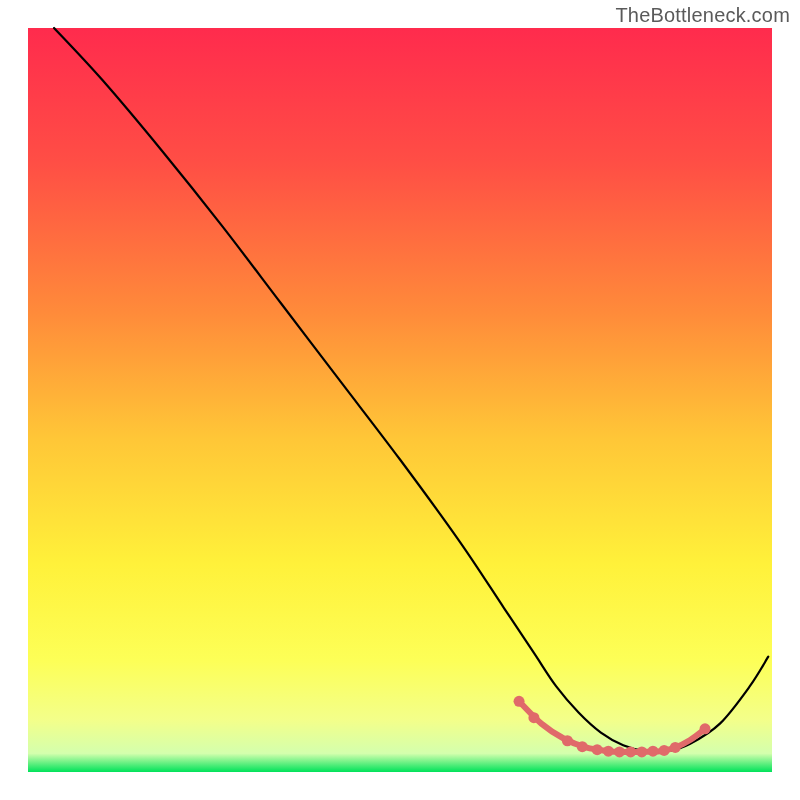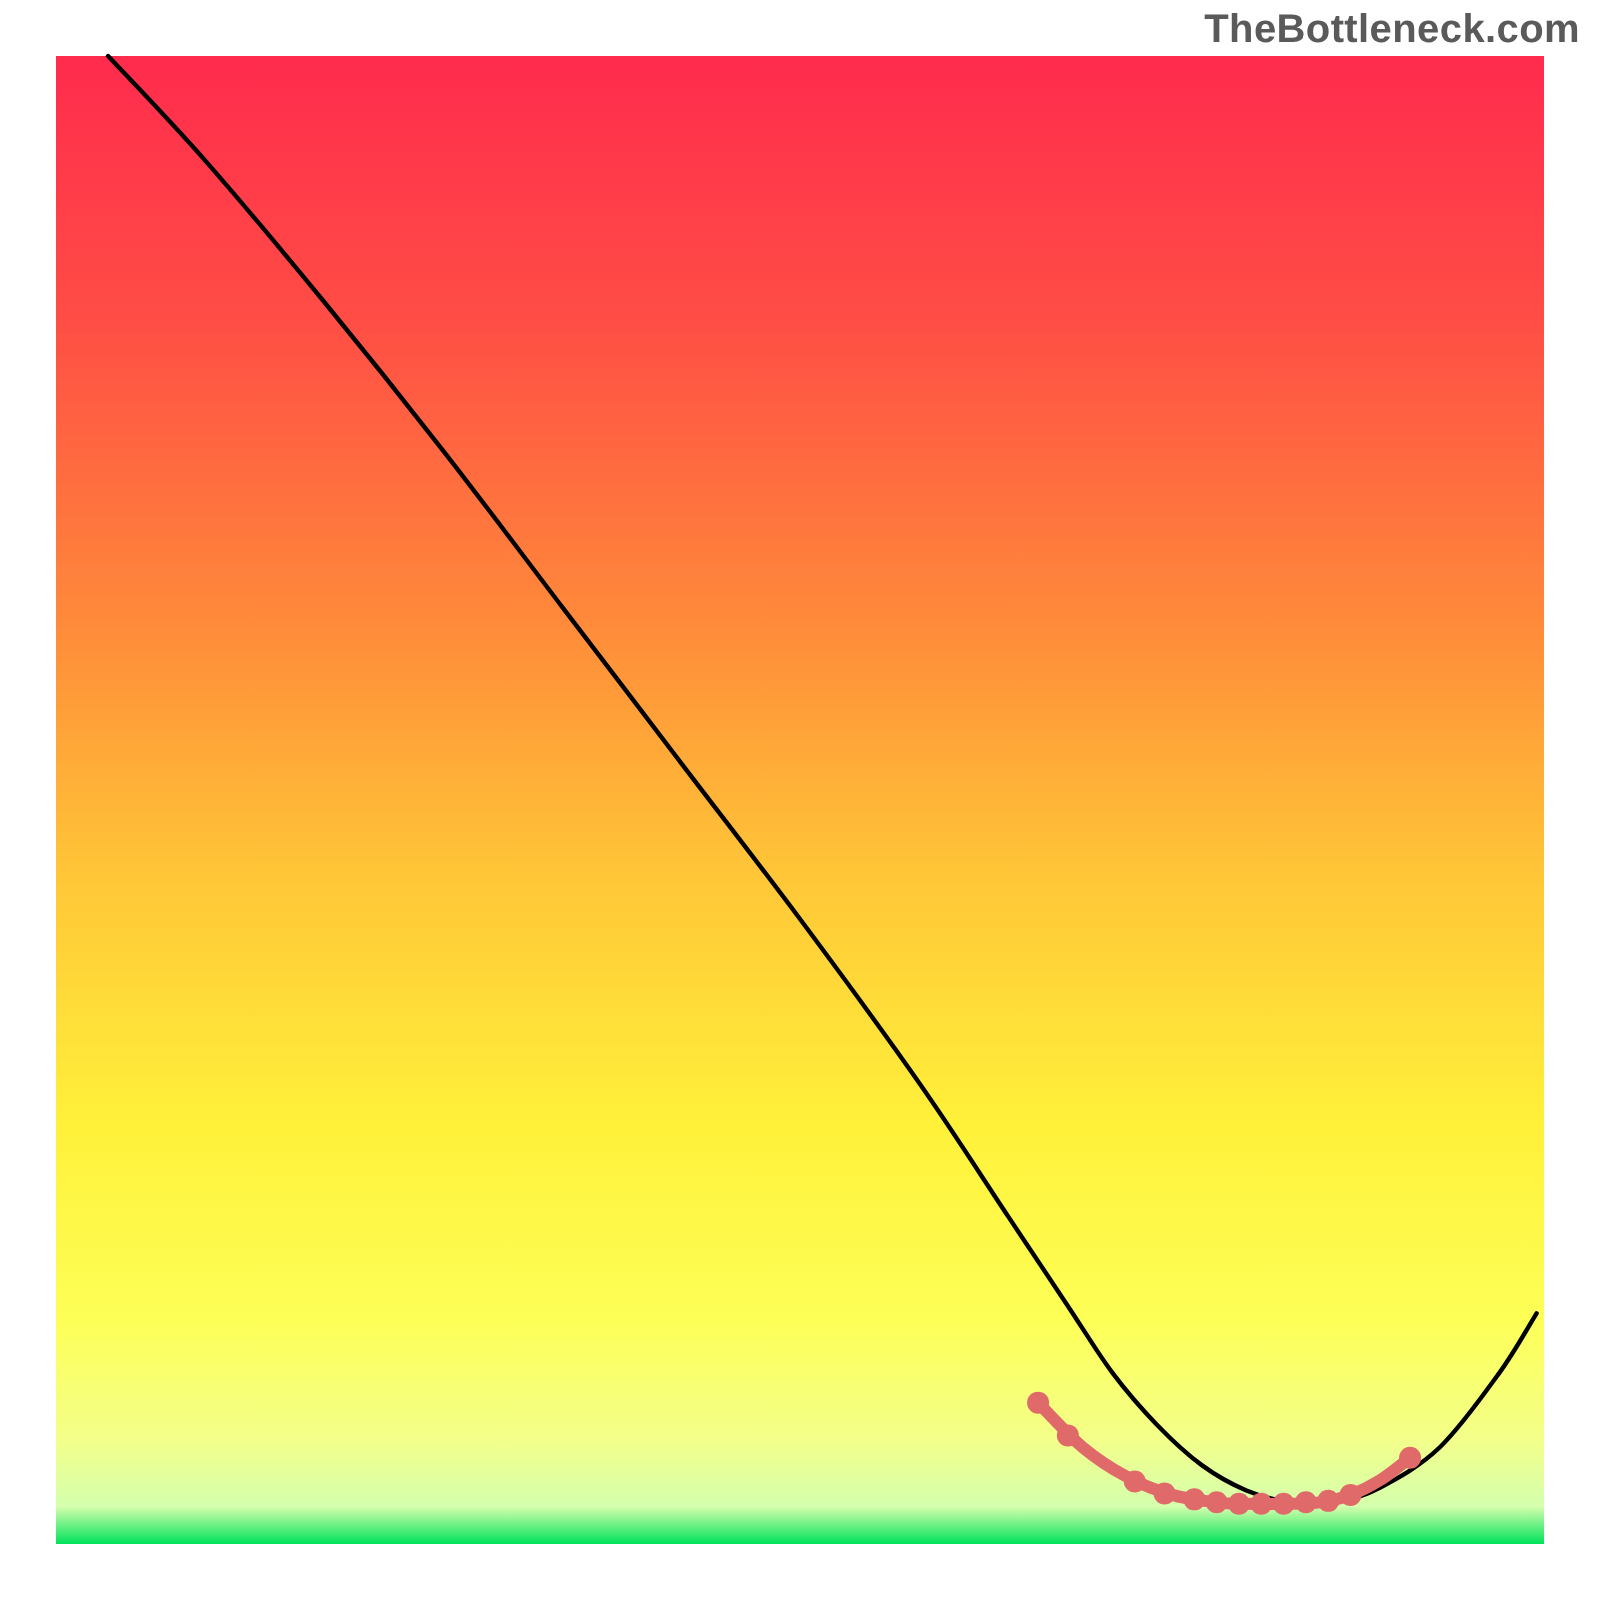--- a/index.html
+++ b/index.html
@@ -14,21 +14,21 @@
   .stage {
     position: relative;
     width: 800px;
     height: 800px;
   }
   .watermark {
     position: absolute;
     top: 4px;
     right: 10px;
     font-size: 20px;
-    font-weight: bold;
+    font-weight: normal;
     color: #5a5a5a;
     letter-spacing: 0.2px;
     user-select: none;
     margin-left: 35px;
   }
   svg.plot {
     position: absolute;
     left: 0;
     top: 0;
     width: 800px;

